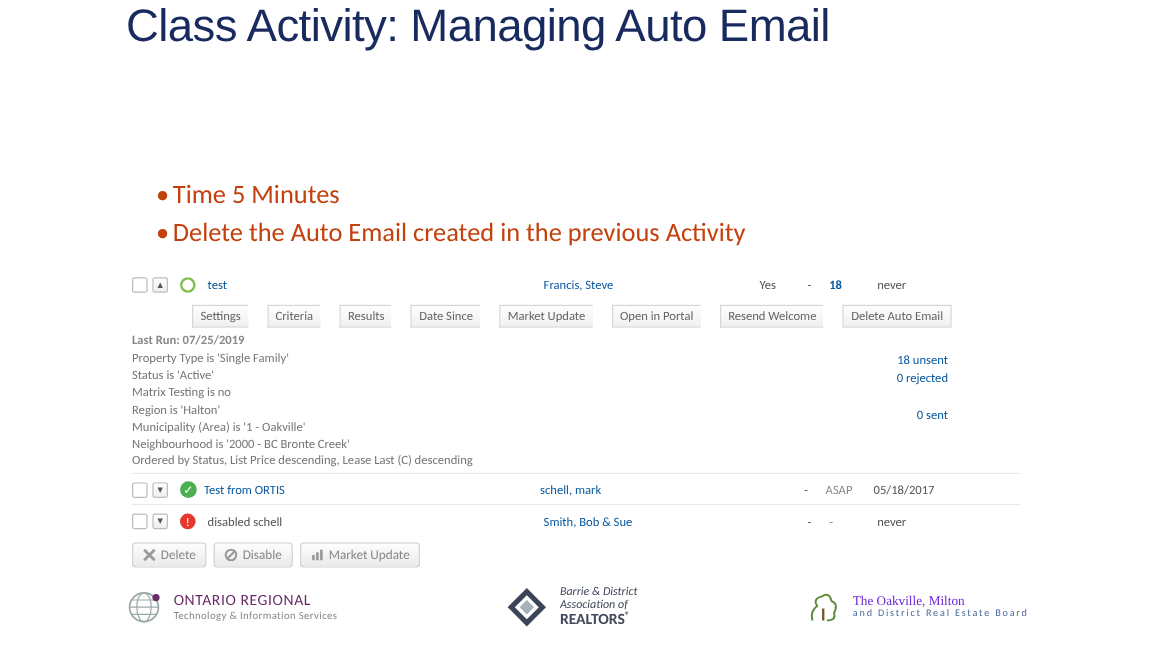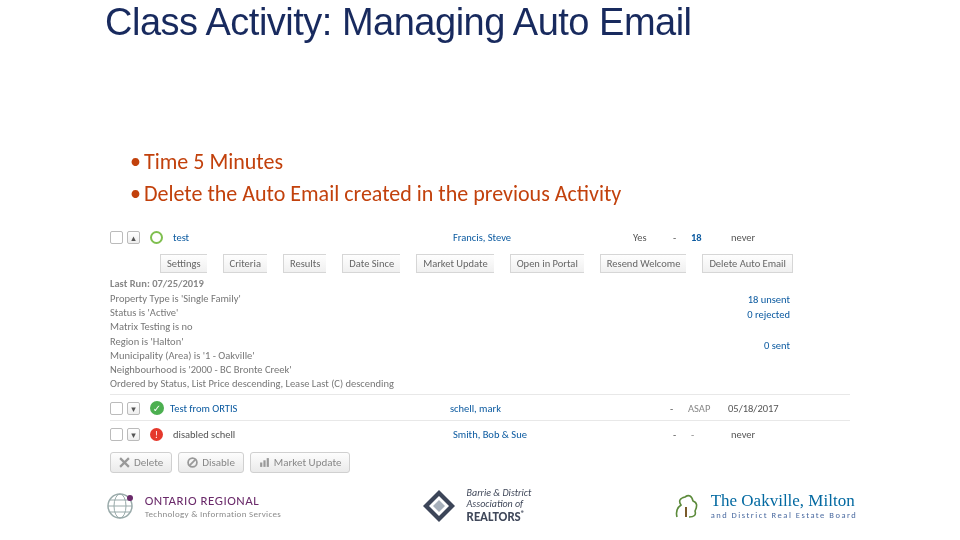--- a/index.html
+++ b/index.html
@@ -177,19 +177,19 @@
         <div style="font-size:13px;color:#40485a;font-weight:700"><span>REALTORS</span><sup style="font-size:8px">®</sup></div>
       </div>
     </div>
 
     <div class="logo">
       <svg width="34" height="34" viewBox="0 0 34 34">
         <path d="M8 28 Q6 20 12 16 Q8 10 16 8 Q22 4 24 12 Q30 14 26 22 Q28 28 20 28" fill="none" stroke="#5b8a3a" stroke-width="1.6"></path>
         <path d="M17 28 L17 18" stroke="#7a5a2a" stroke-width="2"></path>
       </svg>
       <div style="line-height:1.1">
-        <div style="font-size:17px;color:#0369a1;font-family:Georgia,serif">The Oakville, Milton</div>
+        <div style="font-size:11px;color:#6d28d9;font-family:Georgia,serif">The Oakville, Milton</div>
         <div style="font-size:8.5px;color:#4a6aa0;letter-spacing:1.5px">and District Real Estate Board</div>
       </div>
     </div>
 
   </div>
 </div>
 
 </body></html>

